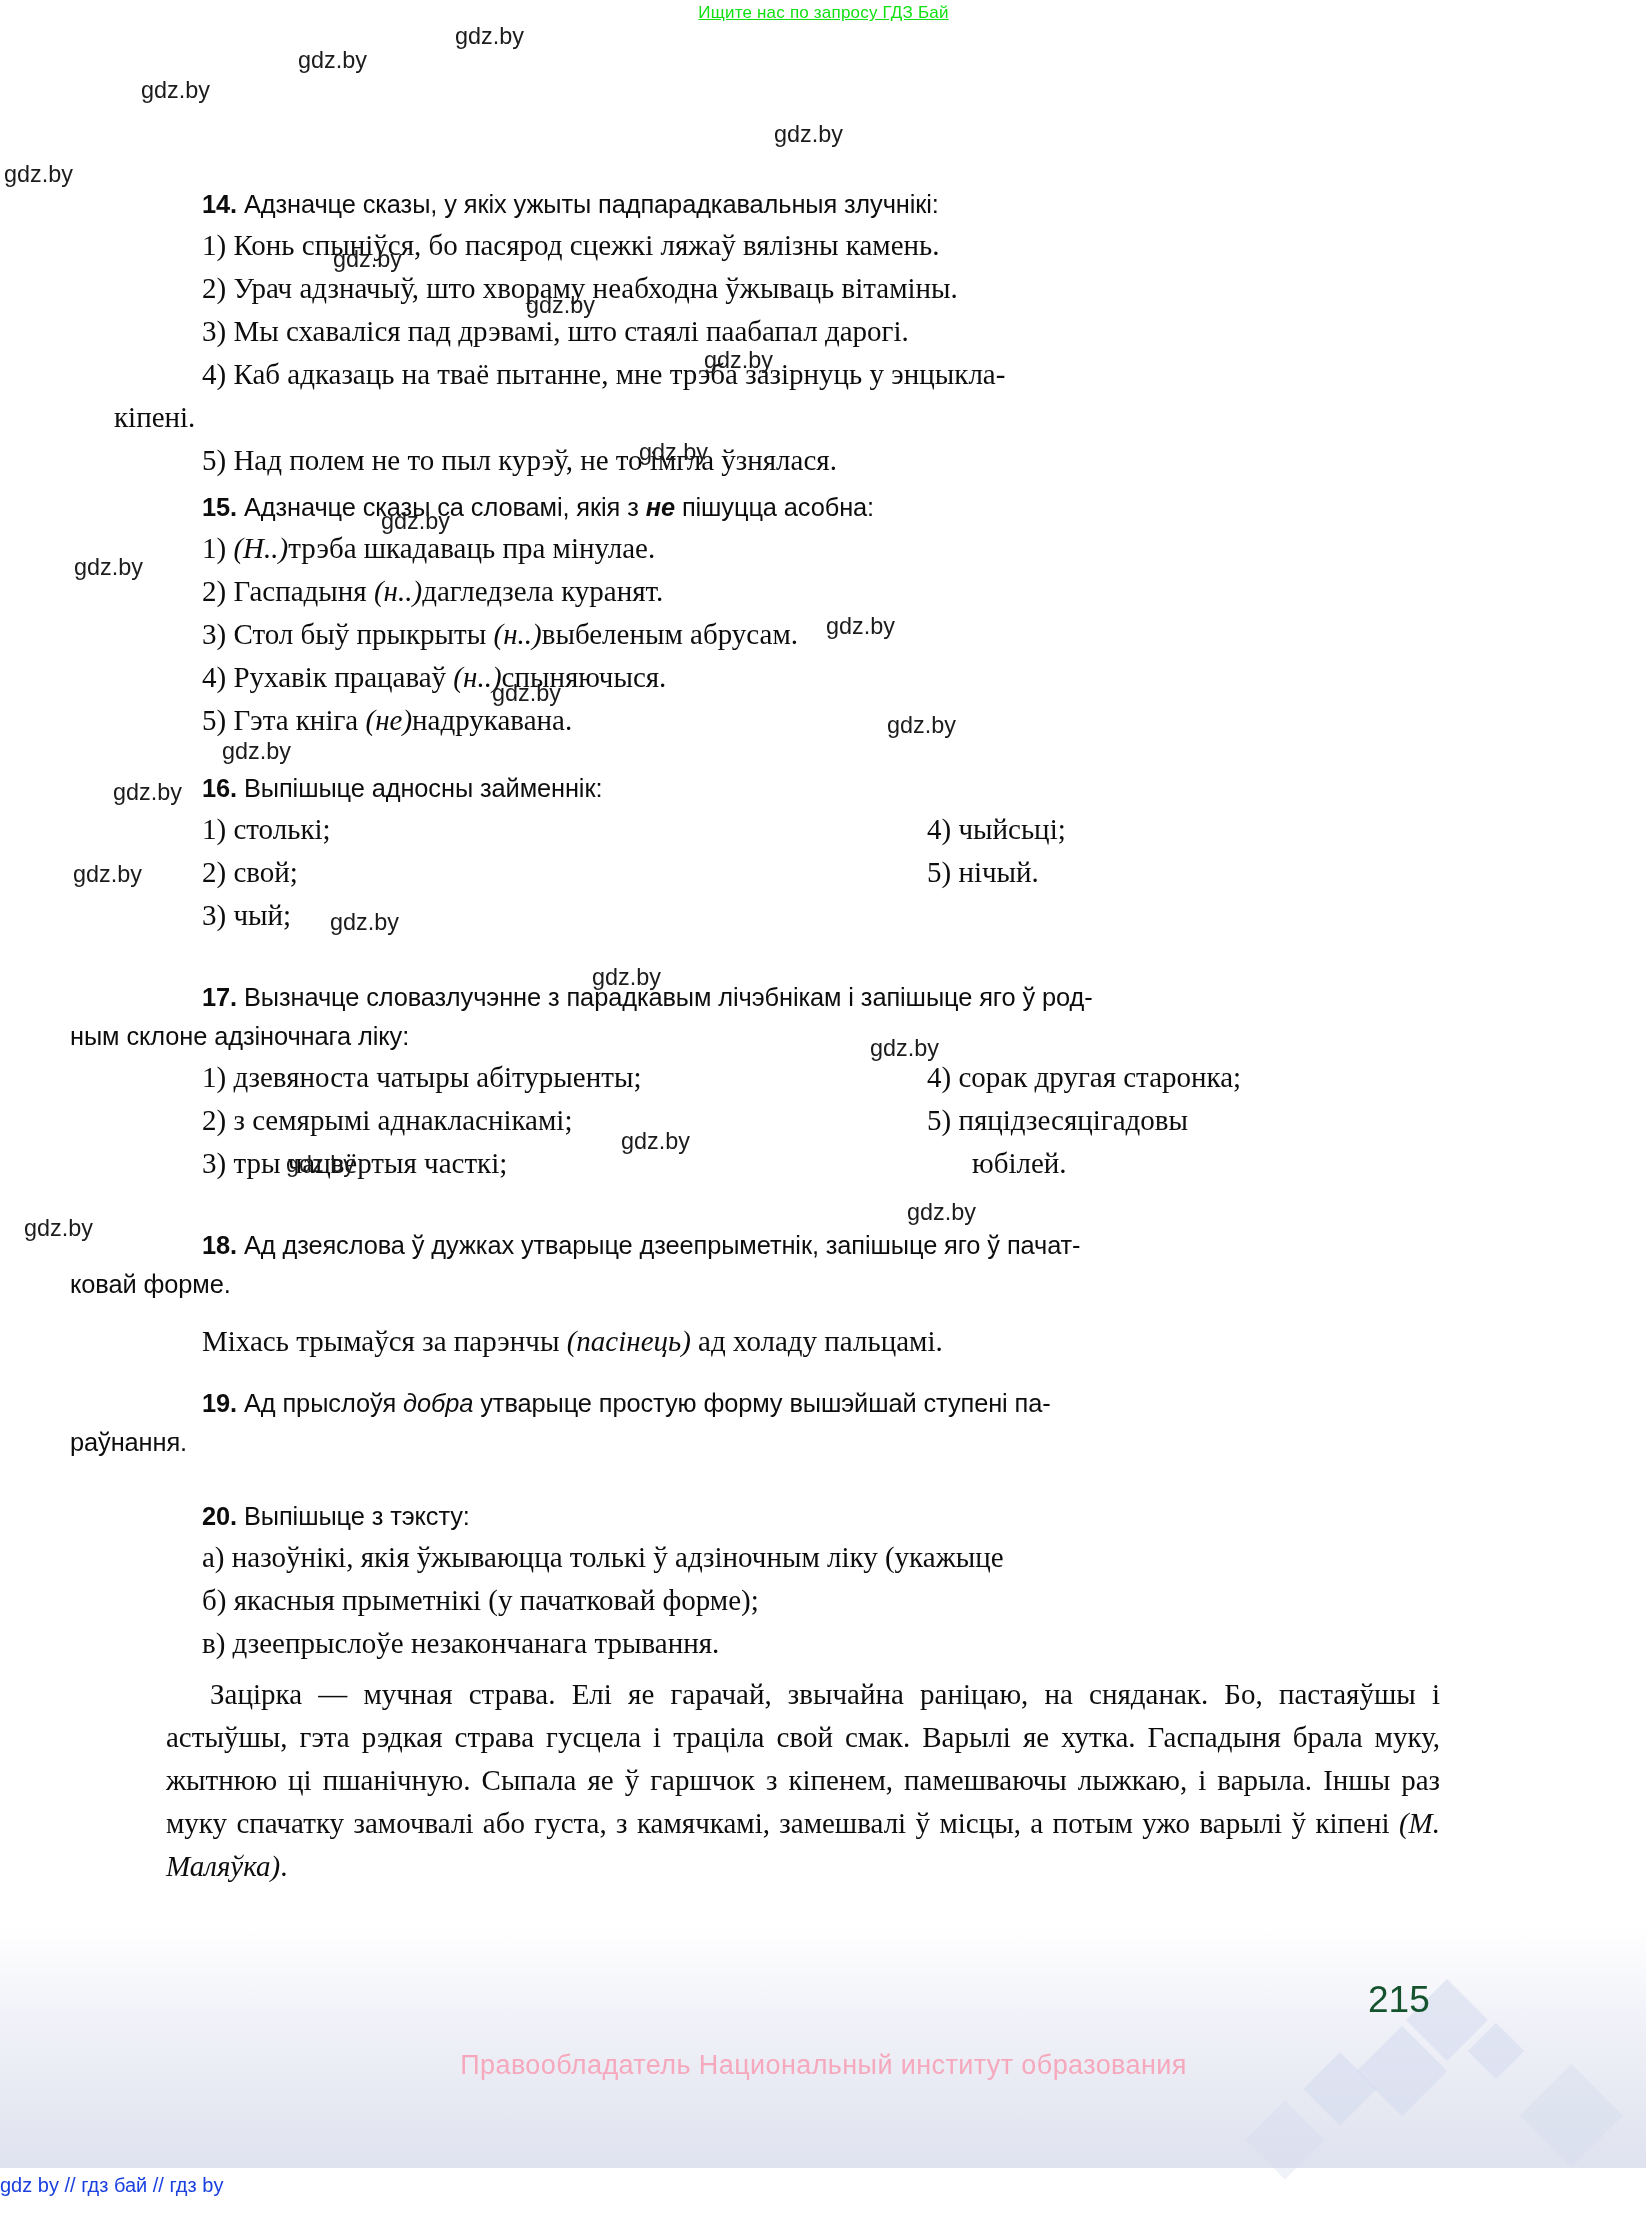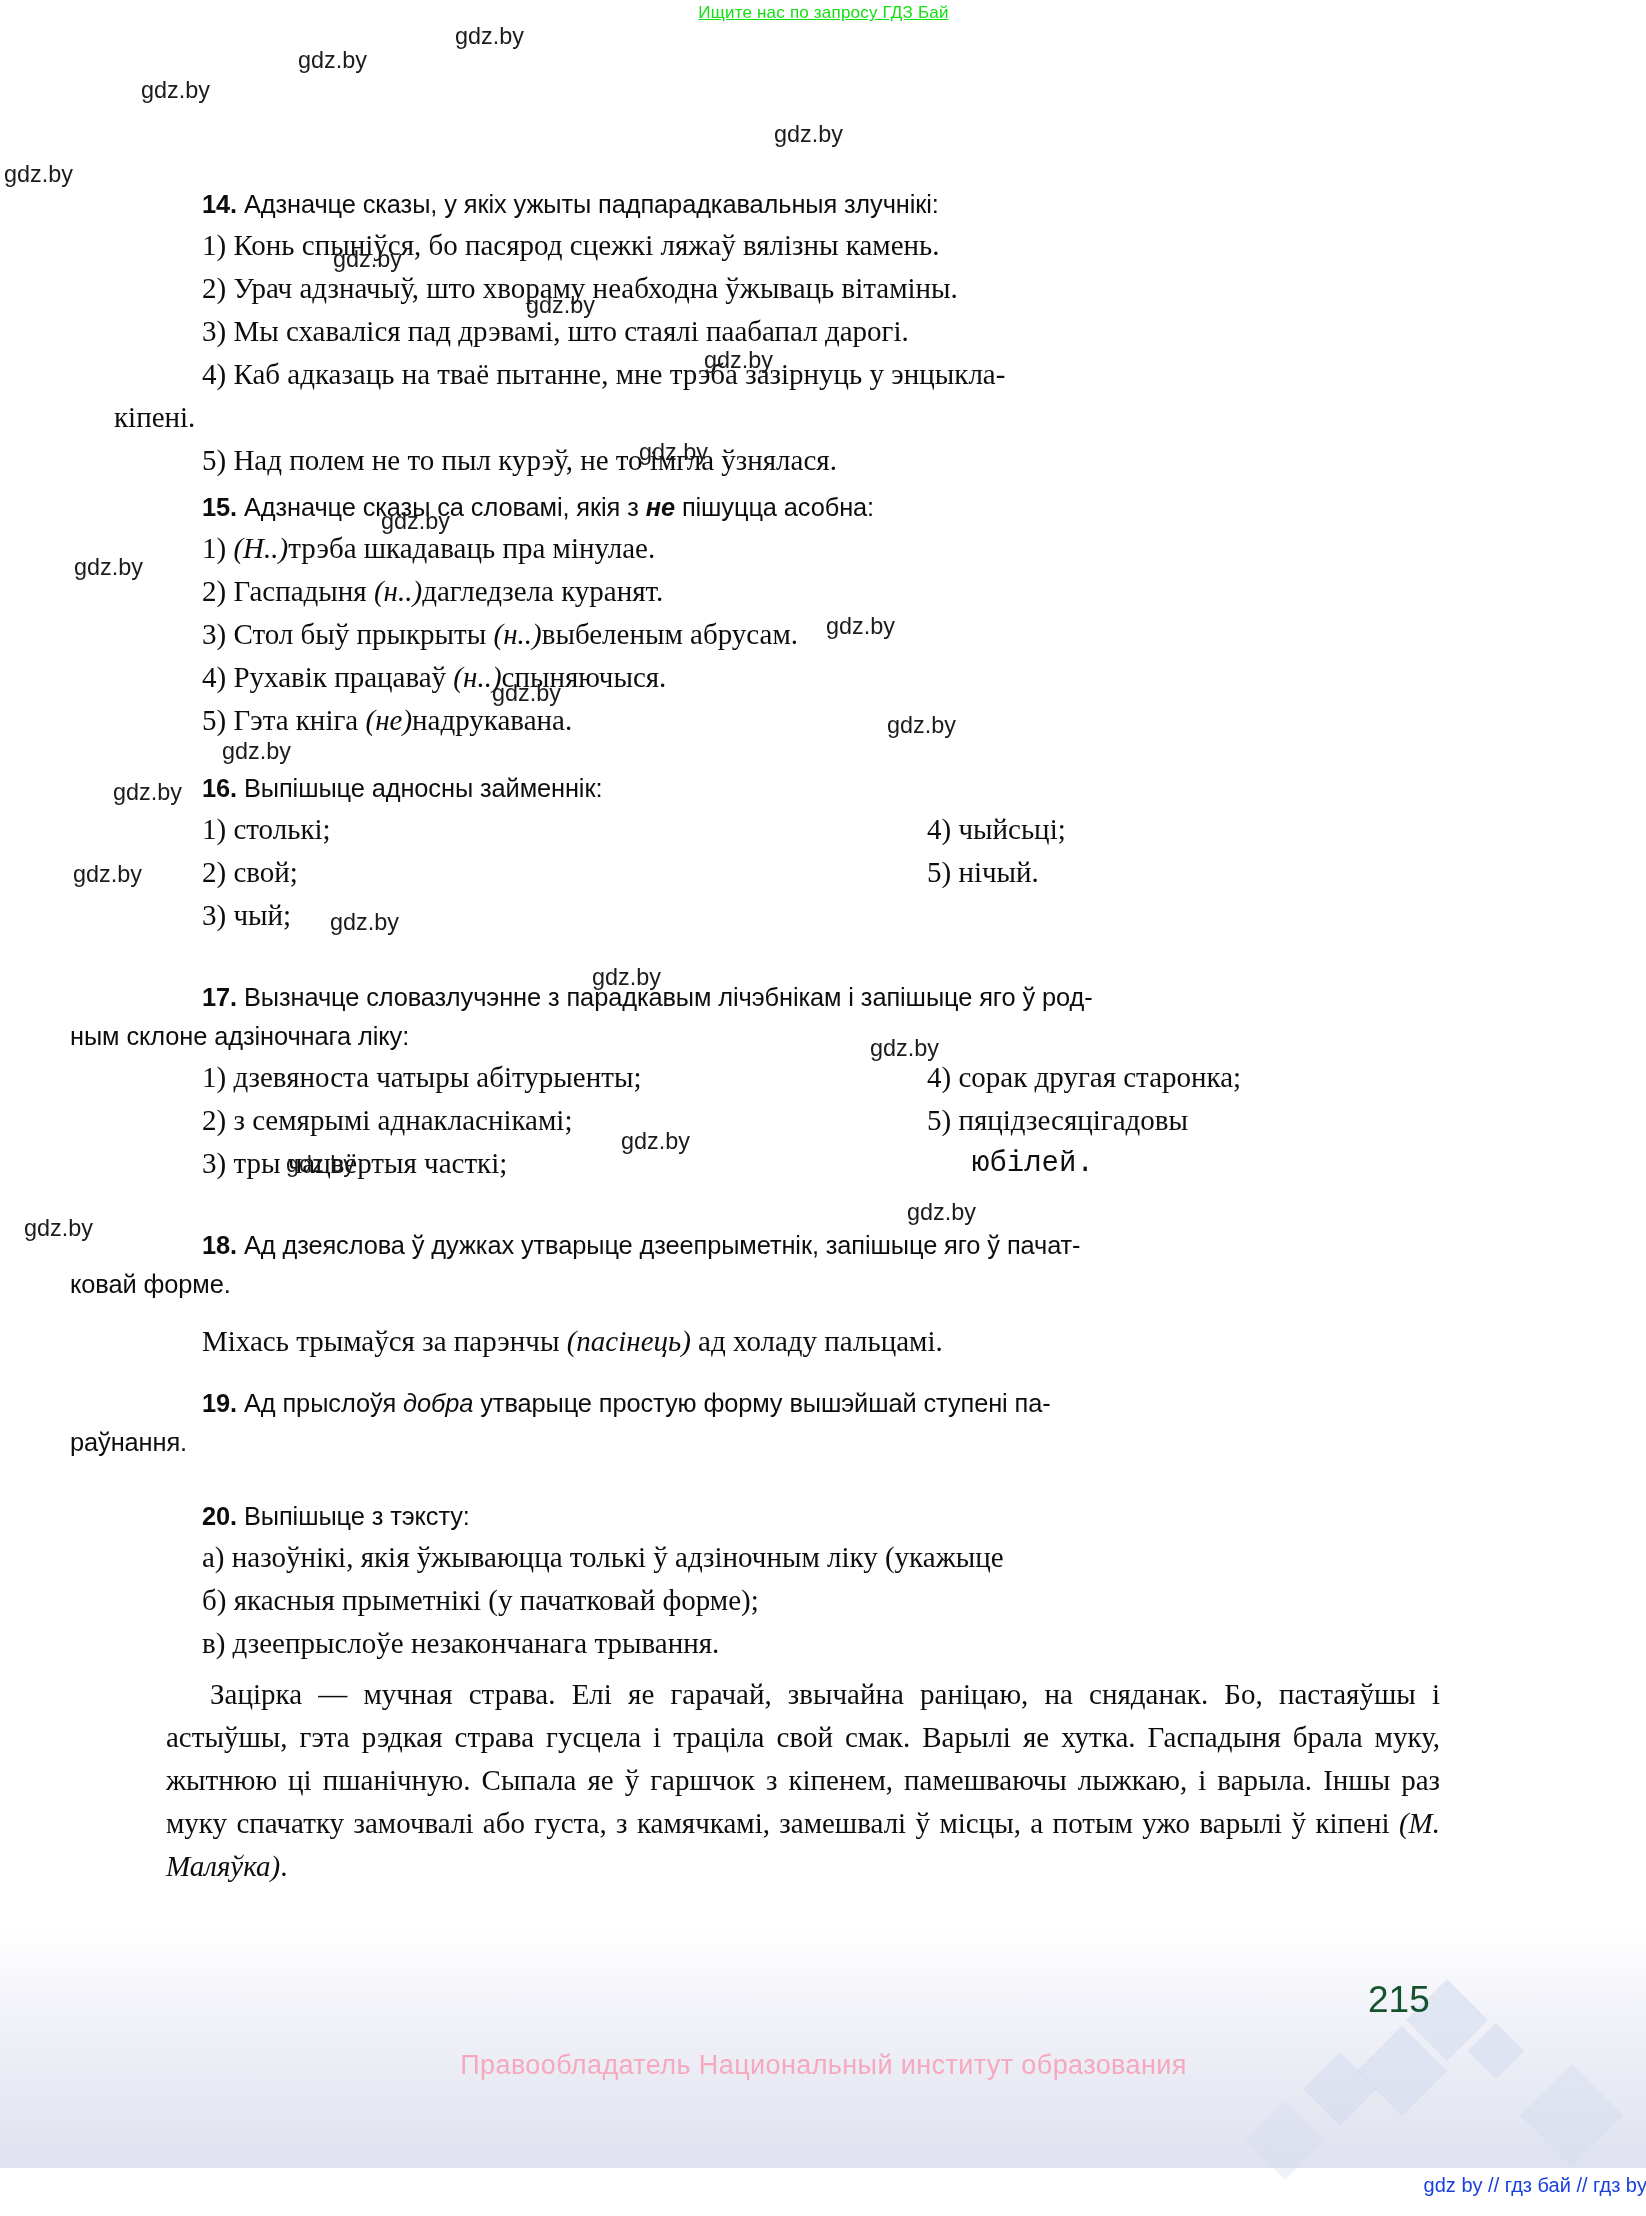--- a/index.html
+++ b/index.html
@@ -48,21 +48,21 @@
     z-index: 5;
     text-decoration: underline;
   }
 
   
   #footer {
     position: absolute;
     top: 2174px;
     left: 0;
     width: 1647px;
-    text-align: right;
+    text-align: left;
     color: #1a40e0;
     font-family: "Liberation Sans", sans-serif;
     font-size: 20px;
     z-index: 6;
   }
 
   
   #copyright {
     position: absolute;
     top: 2050px;
@@ -292,21 +292,21 @@
         </div>
         <div class="col-b" style="left:725px;">
           <p class="item">
             <span>4)</span>
             <span>сорак другая старонка;</span>
           </p>
           <p class="item">
             <span>5)</span>
             <span>пяцідзесяцігадовы</span>
           </p>
-          <p class="item" style="text-indent:89px;font-family:Liberation Mono, monospace;">
+          <p class="item" style="text-indent:89px;">
             <span>юбілей.</span>
           </p>
         </div>
       </div>
     </div>
 
     <div class="sp-44"></div>
 
     <div class="ex">
       <p class="ex-head">

